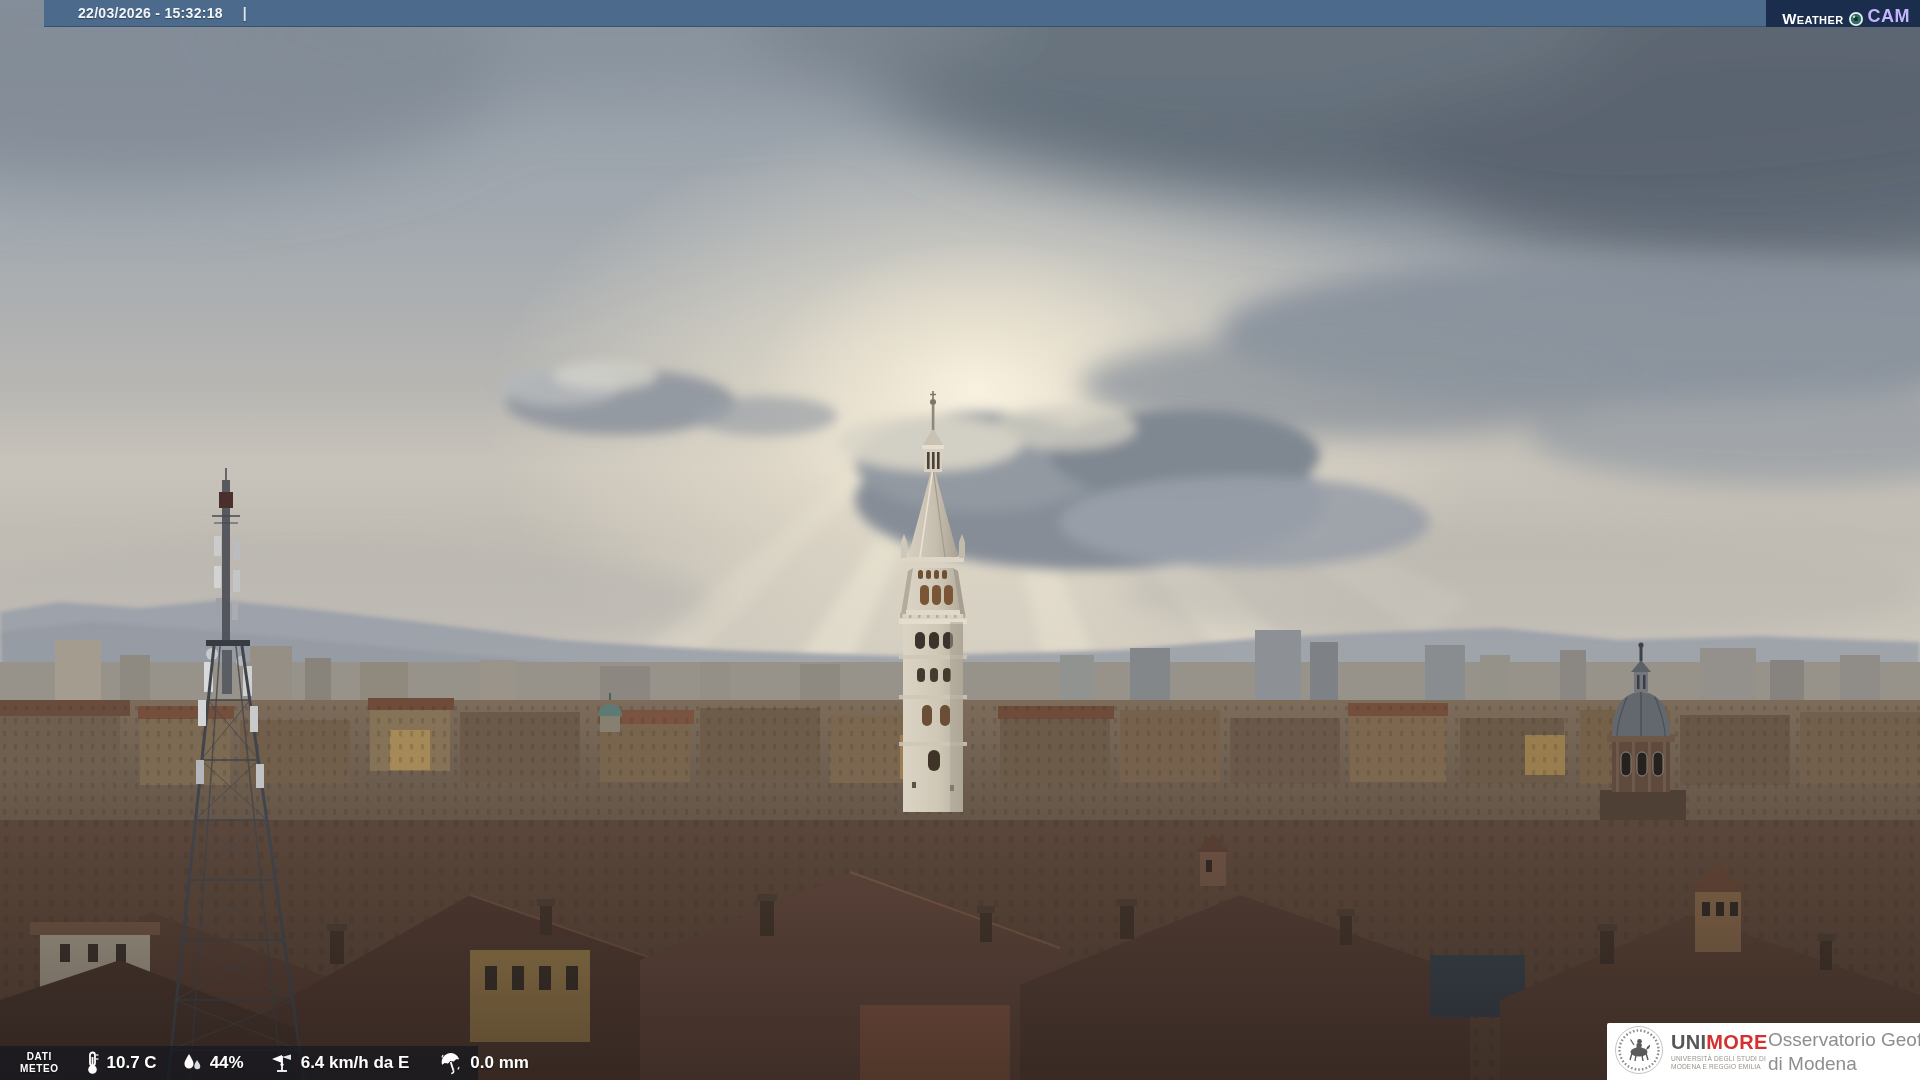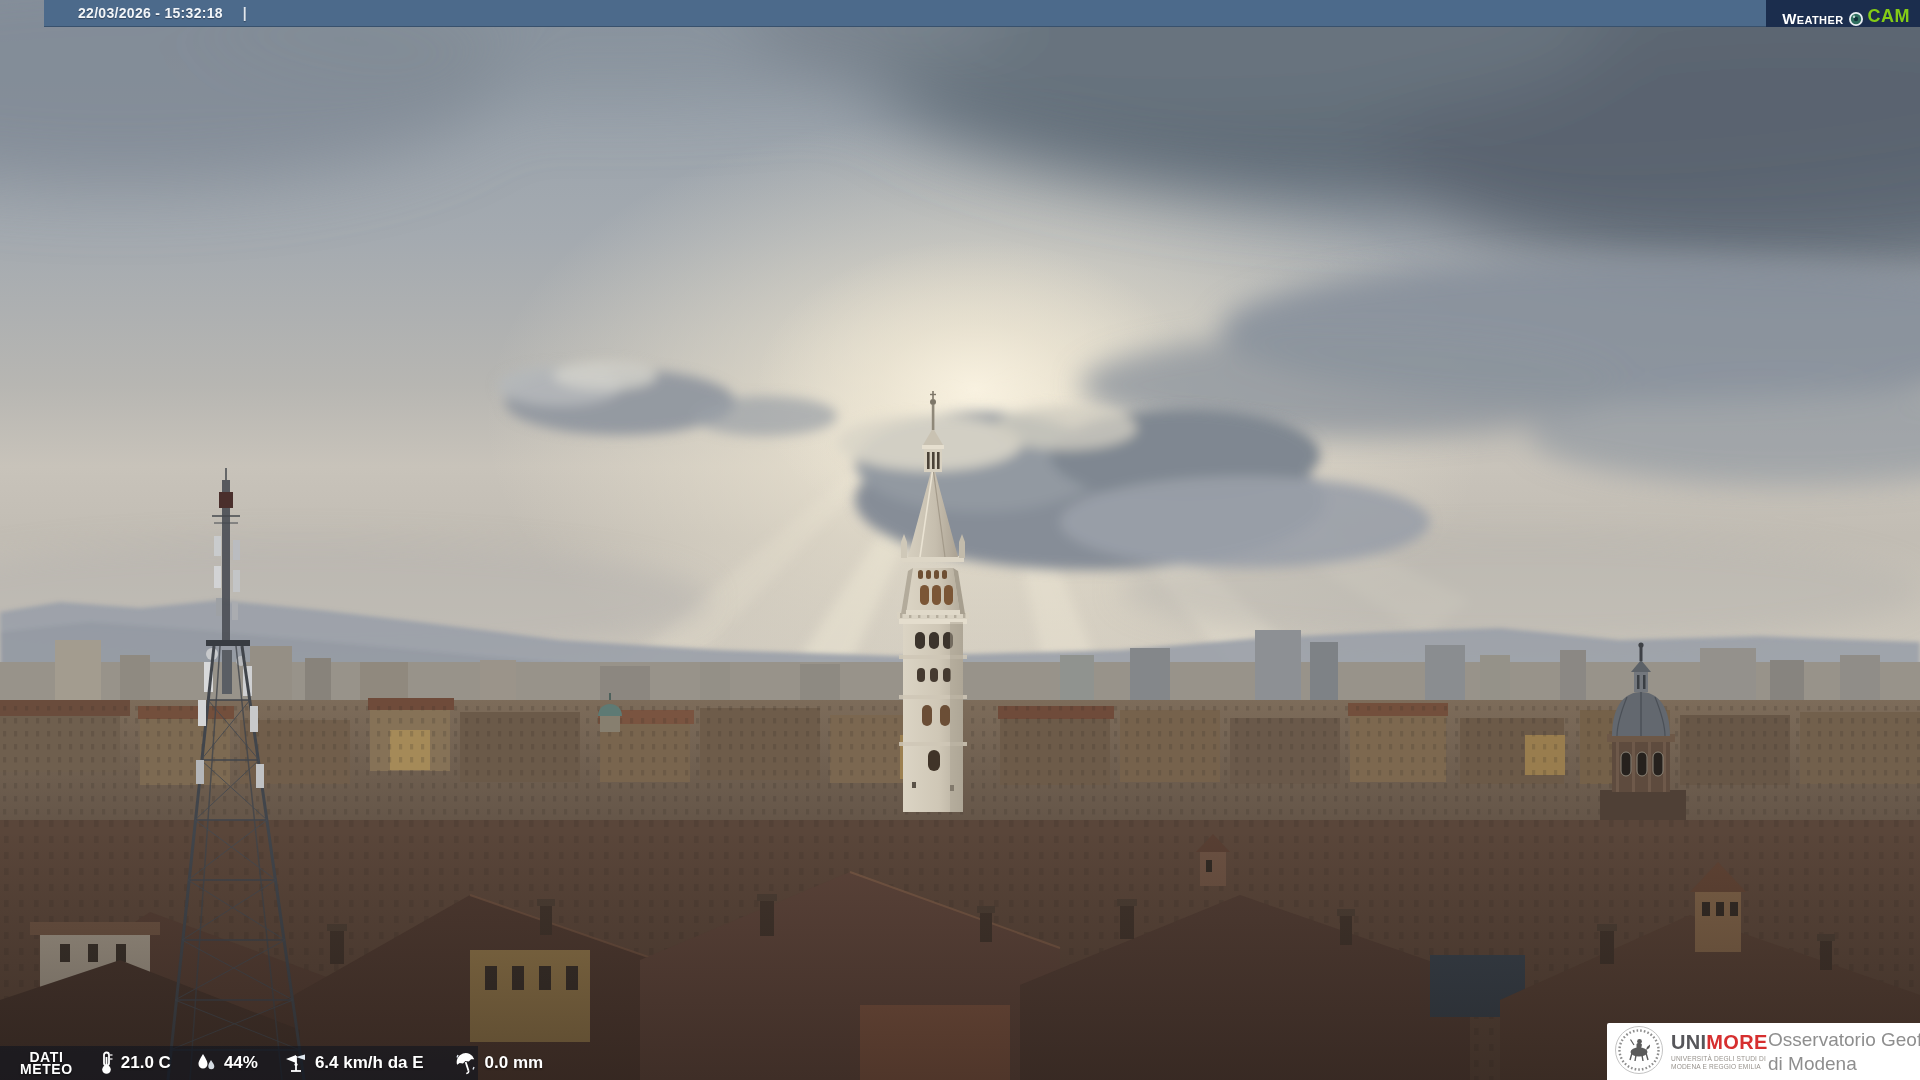--- a/index.html
+++ b/index.html
@@ -19,31 +19,31 @@
     font-size:14px; font-weight:bold; letter-spacing:.3px;
     padding-left:34px; z-index:5; text-shadow:0 1px 1px rgba(10,20,35,.45);margin-left:44px;
   }
   .topbar .sep { margin:0 20px; opacity:.9; }
   .wc-logo {
     margin-left:auto; height:27px; background:#1b2d4d;
     display:flex; align-items:flex-end; padding:0 10px 0 16px; gap:4px;
   }
   .wc-weather { font-variant:small-caps; font-weight:bold; font-size:15px;
                 letter-spacing:.4px; color:#fff; text-shadow:none; }
-  .wc-cam { font-weight:bold; font-size:18px; letter-spacing:.5px; color:#84cc16;
+  .wc-cam { font-weight:bold; font-size:18px; letter-spacing:.5px; color:#c4b5fd;
             text-shadow:none; }
 
   
   .meteobar {
     position:absolute; left:0; bottom:0; width:478px; height:34px;
     background:rgba(10,18,30,.52);
     display:flex; align-items:center; color:#fff; z-index:5;
     text-shadow:0 1px 2px rgba(0,0,0,.65);
   }
-  .dati { font-size:14px; font-weight:bold; line-height:12px; text-align:center;
+  .dati { font-size:10px; font-weight:bold; line-height:12px; text-align:center;
           letter-spacing:.6px; margin-left:20px; }
   .wgroup { display:flex; align-items:center; gap:7px; }
   .wgroup .val { font-size:17px; font-weight:bold; white-space:nowrap; }
   .g-temp { margin-left:26px; }
   .g-hum  { margin-left:24px; }
   .g-wind { margin-left:26px; }
   .g-rain { margin-left:30px; }
   .wicon { display:flex; align-items:center; }
 
   
@@ -461,21 +461,21 @@
     <div class="wgroup g-temp">
       <span class="wicon">
         <svg width="15" height="24" viewBox="0 0 15 24">
           <rect x="5" y="1.5" width="5" height="13" rx="2.5" fill="none" stroke="#fff" stroke-width="1.8"></rect>
           <rect x="6.6" y="6" width="1.8" height="9" fill="#fff"></rect>
           <circle cx="7.5" cy="18.5" r="4.3" fill="#fff"></circle>
           <line x1="11" y1="4" x2="13.5" y2="4" stroke="#fff" stroke-width="1.2"></line>
           <line x1="11" y1="8" x2="13.5" y2="8" stroke="#fff" stroke-width="1.2"></line>
         </svg>
       </span>
-      <span class="val">21.0 C</span>
+      <span class="val">10.7 C</span>
     </div>
 
     <div class="wgroup g-hum">
       <span class="wicon">
         <svg width="22" height="22" viewBox="0 0 22 22">
           <path d="M8 2 C5 7 3.5 9.5 3.5 12 a4.5 4.5 0 0 0 9 0 C12.5 9.5 11 7 8 2 Z" fill="#fff"></path>
           <path d="M16 8 C14.2 11 13.3 12.6 13.3 14.2 a3 3 0 0 0 6 0 C19.3 12.6 17.8 11 16 8 Z" fill="#dfe7ee" opacity=".95"></path>
         </svg>
       </span>
       <span class="val">44%</span>

